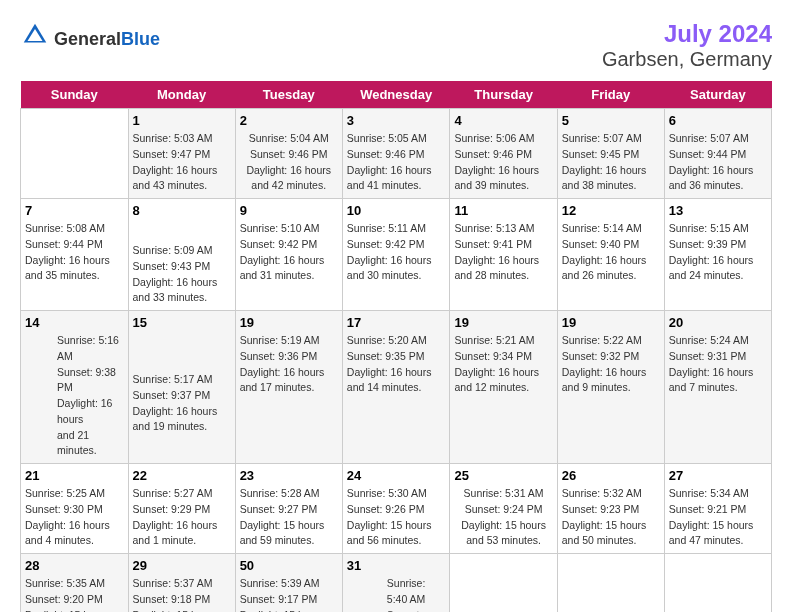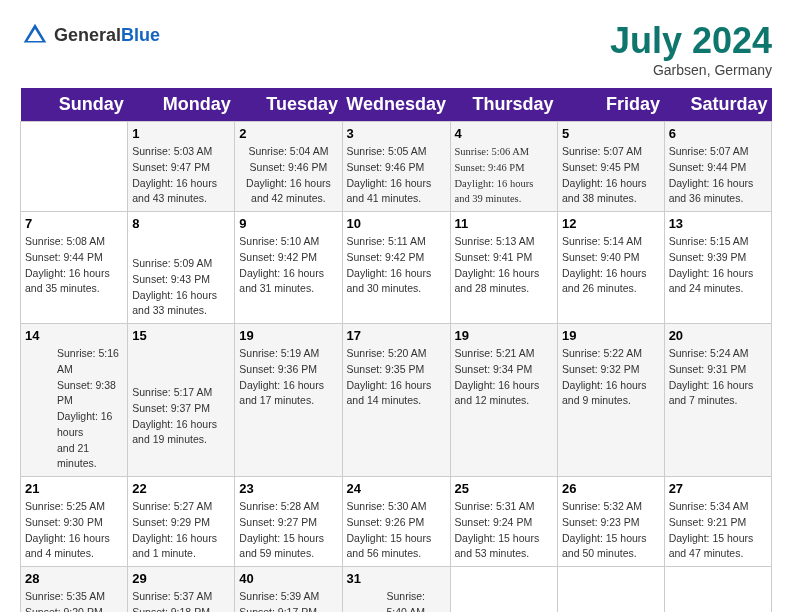--- a/index.html
+++ b/index.html
@@ -11,60 +11,60 @@
       padding: 20px;
     }
     .header {
       display: flex;
       justify-content: space-between;
       align-items: flex-start;
       margin-bottom: 10px;
     }
     .logo {
       display: flex;
-      align-items: center;
+      align-items: flex-end;
       gap: 4px;
     }
     .logo-text-general {
       font-size: 18px;
       font-weight: bold;
       color: #333;
     }
     .logo-text-blue {
       font-size: 18px;
       font-weight: bold;
       color: #1565c0;
     }
     .logo-icon {
       width: 30px;
       height: 30px;
     }
     .title-block {
       text-align: right;
     }
     .month-title {
-      font-size: 36px;
-      font-weight: bold;
-      color: #0f766e;
+      font-size: 24px;
+      font-weight: bold;
+      color: #8b5cf6;
     }
     .location-title {
-      font-size: 14px;
+      font-size: 20px;
       color: #444;
     }
     table {
       width: 100%;
       border-collapse: collapse;
       font-size: 11px;
     }
     thead tr th {
-      background-color: #4c1d95;
+      background-color: #be185d;
       color: #fff;
       padding: 6px 4px;
-      text-align: right;
-      font-size: 18px;
+      text-align: center;
+      font-size: 13px;
       font-weight: bold;
     }
     tbody tr td {
       border: 1px solid #ccc;
       vertical-align: top;
       padding: 4px;
       min-height: 80px;
       width: 108px;
     }
     .day-num {
@@ -140,21 +140,21 @@
         </td>
         <td>
           <div class="day-num">3</div>
           <div class="day-detail" style="white-space: pre-line;">Sunrise: 5:05 AM
 Sunset: 9:46 PM
 Daylight: 16 hours
 and 41 minutes.</div>
         </td>
         <td>
           <div class="day-num">4</div>
-          <div class="day-detail" style="white-space: pre-line; font-family: Liberation Serif, serif;">Sunrise: 5:06 AM
+          <div class="day-detail" style="white-space: pre-line;">Sunrise: 5:06 AM
 Sunset: 9:46 PM
 Daylight: 16 hours
 and 39 minutes.</div>
         </td>
         <td>
           <div class="day-num">5</div>
           <div class="day-detail" style="white-space: pre-line;">Sunrise: 5:07 AM
 Sunset: 9:45 PM
 Daylight: 16 hours
 and 38 minutes.</div>
@@ -293,21 +293,21 @@
         </td>
         <td>
           <div class="day-num">24</div>
           <div class="day-detail" style="white-space: pre-line;">Sunrise: 5:30 AM
 Sunset: 9:26 PM
 Daylight: 15 hours
 and 56 minutes.</div>
         </td>
         <td>
           <div class="day-num">25</div>
-          <div class="day-detail" style="white-space: pre-line;">Sunrise: 5:31 AM
+          <div class="day-detail" style="white-space: pre-line; text-align: center;">Sunrise: 5:31 AM
 Sunset: 9:24 PM
 Daylight: 15 hours
 and 53 minutes.</div>
         </td>
         <td>
           <div class="day-num">26</div>
           <div class="day-detail" style="white-space: pre-line;">Sunrise: 5:32 AM
 Sunset: 9:23 PM
 Daylight: 15 hours
 and 50 minutes.</div>
@@ -329,21 +329,21 @@
 and 44 minutes.</div>
         </td>
         <td>
           <div class="day-num">29</div>
           <div class="day-detail" style="white-space: pre-line;">Sunrise: 5:37 AM
 Sunset: 9:18 PM
 Daylight: 15 hours
 and 41 minutes.</div>
         </td>
         <td>
-          <div class="day-num">40</div>
+          <div class="day-num">50</div>
           <div class="day-detail" style="white-space: pre-line;">Sunrise: 5:39 AM
 Sunset: 9:17 PM
 Daylight: 15 hours
 and 38 minutes.</div>
         </td>
         <td>
           <div class="day-num">31</div>
           <div class="day-detail" style="white-space: pre-line; margin-left: 40px;">Sunrise: 5:40 AM
 Sunset: 9:15 PM
 Daylight: 15 hours

